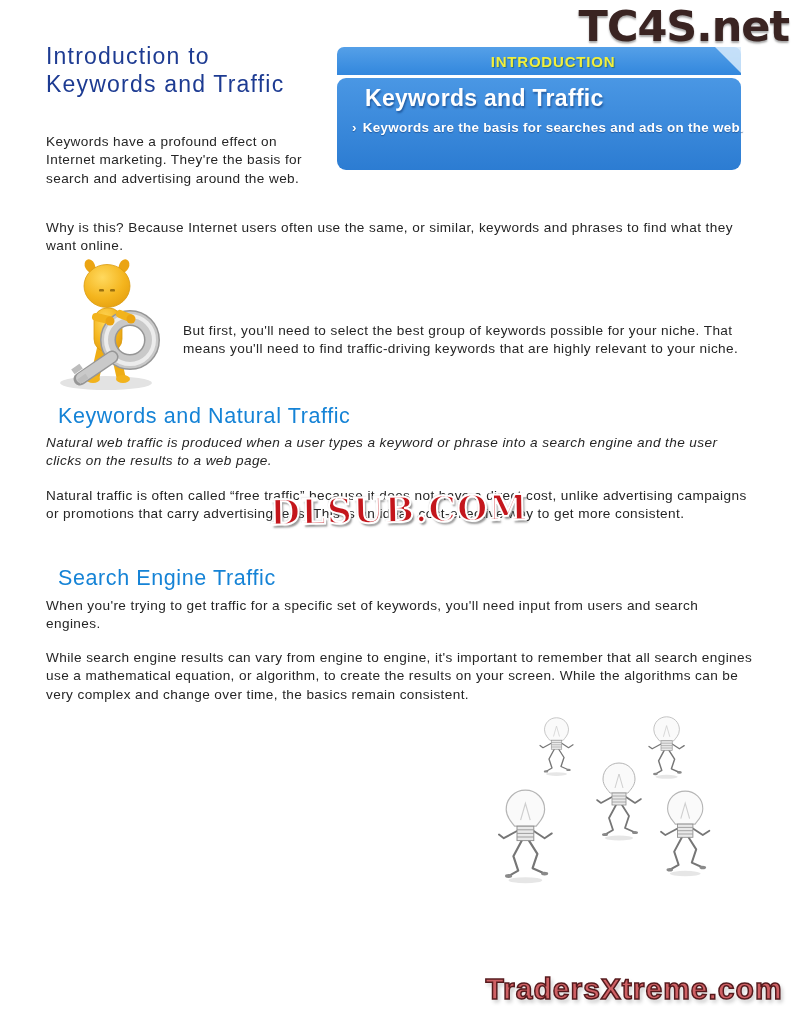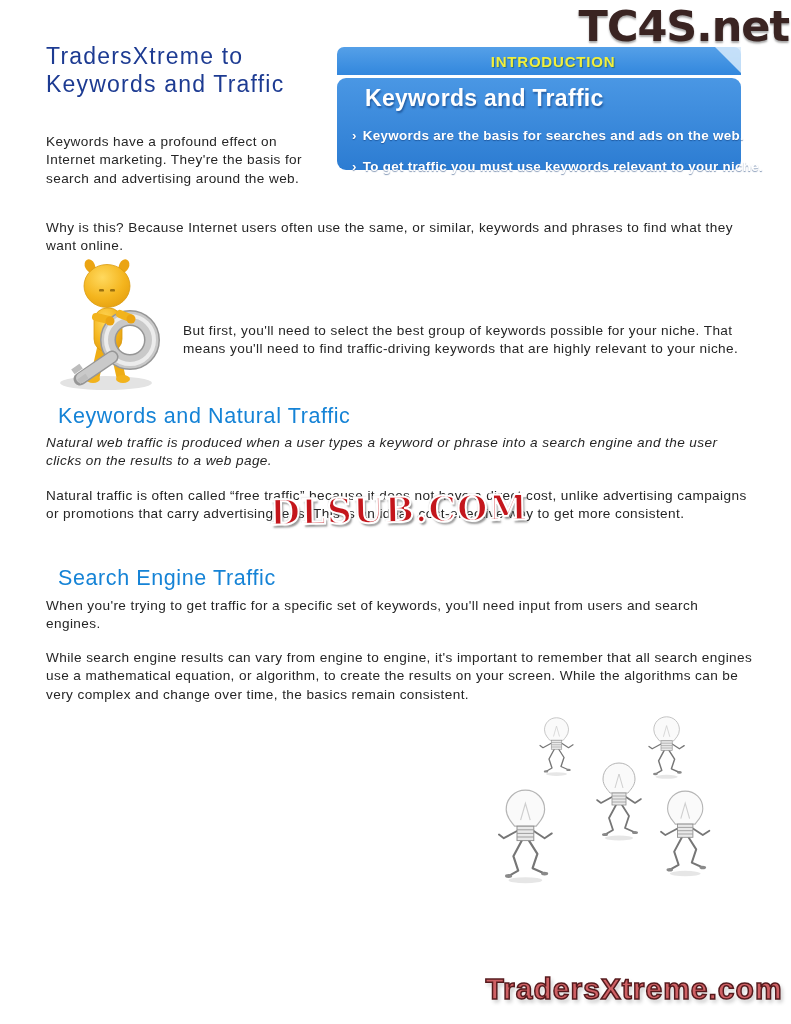--- a/index.html
+++ b/index.html
@@ -62,48 +62,47 @@
   .intro-body{
     box-sizing:border-box;height:92px;border-radius:9px;
     background:linear-gradient(180deg,#4a97e4 0%,#2c7cd2 100%);
     padding:6px 12px 10px 15px;color:#ffffff;
   }
   .intro-heading{
     font-size:23px;font-weight:bold;letter-spacing:.3px;margin:1px 0 8px 13px;
     text-shadow:1px 2px 2px rgba(10,50,110,.55);
   }
   .bullet{
-    font-size:13.4px;font-weight:bold;letter-spacing:.3px;margin-top:16px;
+    font-size:13.4px;font-weight:bold;letter-spacing:.3px;margin-top:8px;
     text-shadow:0 1px 1px rgba(10,50,110,.5);white-space:nowrap;
   }
   .bullet .arrow{margin-right:6px;}
   
   .keychar{position:absolute;left:46px;top:256px;}
   .bulbs{position:absolute;left:485px;top:705px;}
 </style>
 </head>
 <body>
 
 <div class="page">
 
   <div class="tc4s">TC4S.net</div>
 
-  <h1 class="title"><span>TradersXtreme to</span><br><span>Keywords and Traffic</span></h1>
+  <h1 class="title"><span>Introduction to</span><br><span>Keywords and Traffic</span></h1>
 
   <div class="intro-box">
     <div class="intro-tab">
       <span class="intro-tab-label">INTRODUCTION</span>
       <svg class="curl" width="26" height="26">
         <polygon points="0,0 26,0 26,26" fill="#d8ebfc" opacity="0.85"></polygon>
       </svg>
     </div>
     <div class="intro-body">
       <div class="intro-heading">Keywords and Traffic</div>
       <div class="bullet"><span class="arrow">›</span><span>Keywords are the basis for searches and ads on the web.</span></div>
-      <div class="bullet"><span class="arrow">›</span><span>To get traffic you must use keywords relevant to your niche.</span></div>
     </div>
   </div>
 
   <p class="p" style="left:46px;top:133px;width:282px;">Keywords have a profound effect on Internet marketing. They're the basis for search and advertising around the web.</p>
 
   <p class="p" style="left:46px;top:219px;width:706px;">Why is this? Because Internet users often use the same, or similar, keywords and phrases to find what they want online.</p>
 
   <svg class="keychar" width="120" height="135" viewBox="0 0 120 135">
     <defs>
       <radialGradient id="yg" cx="40%" cy="30%" r="80%">

